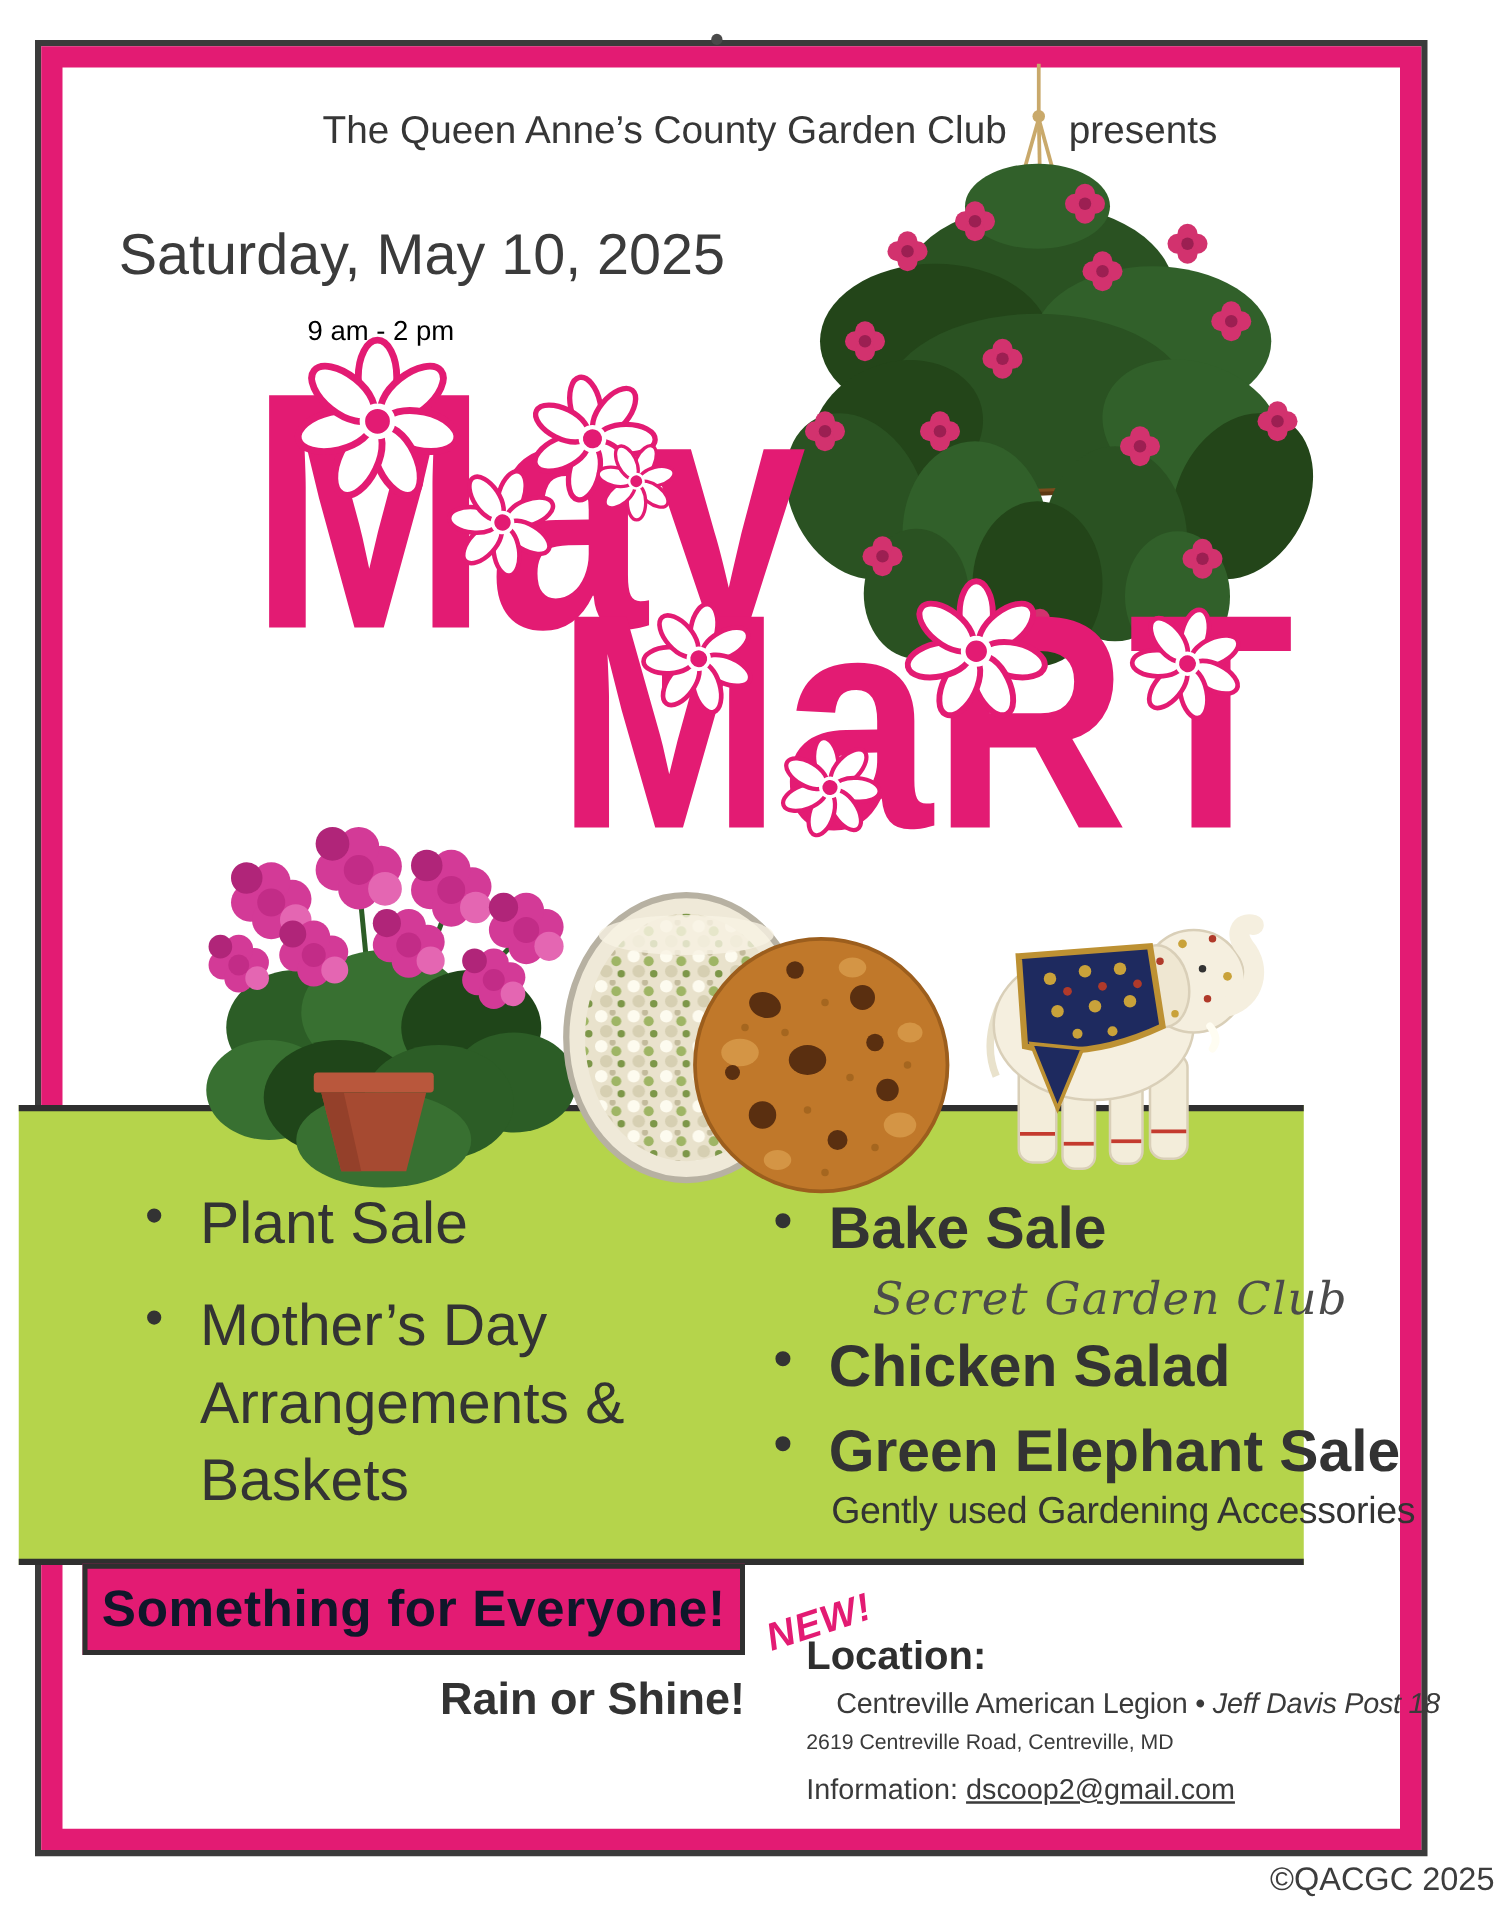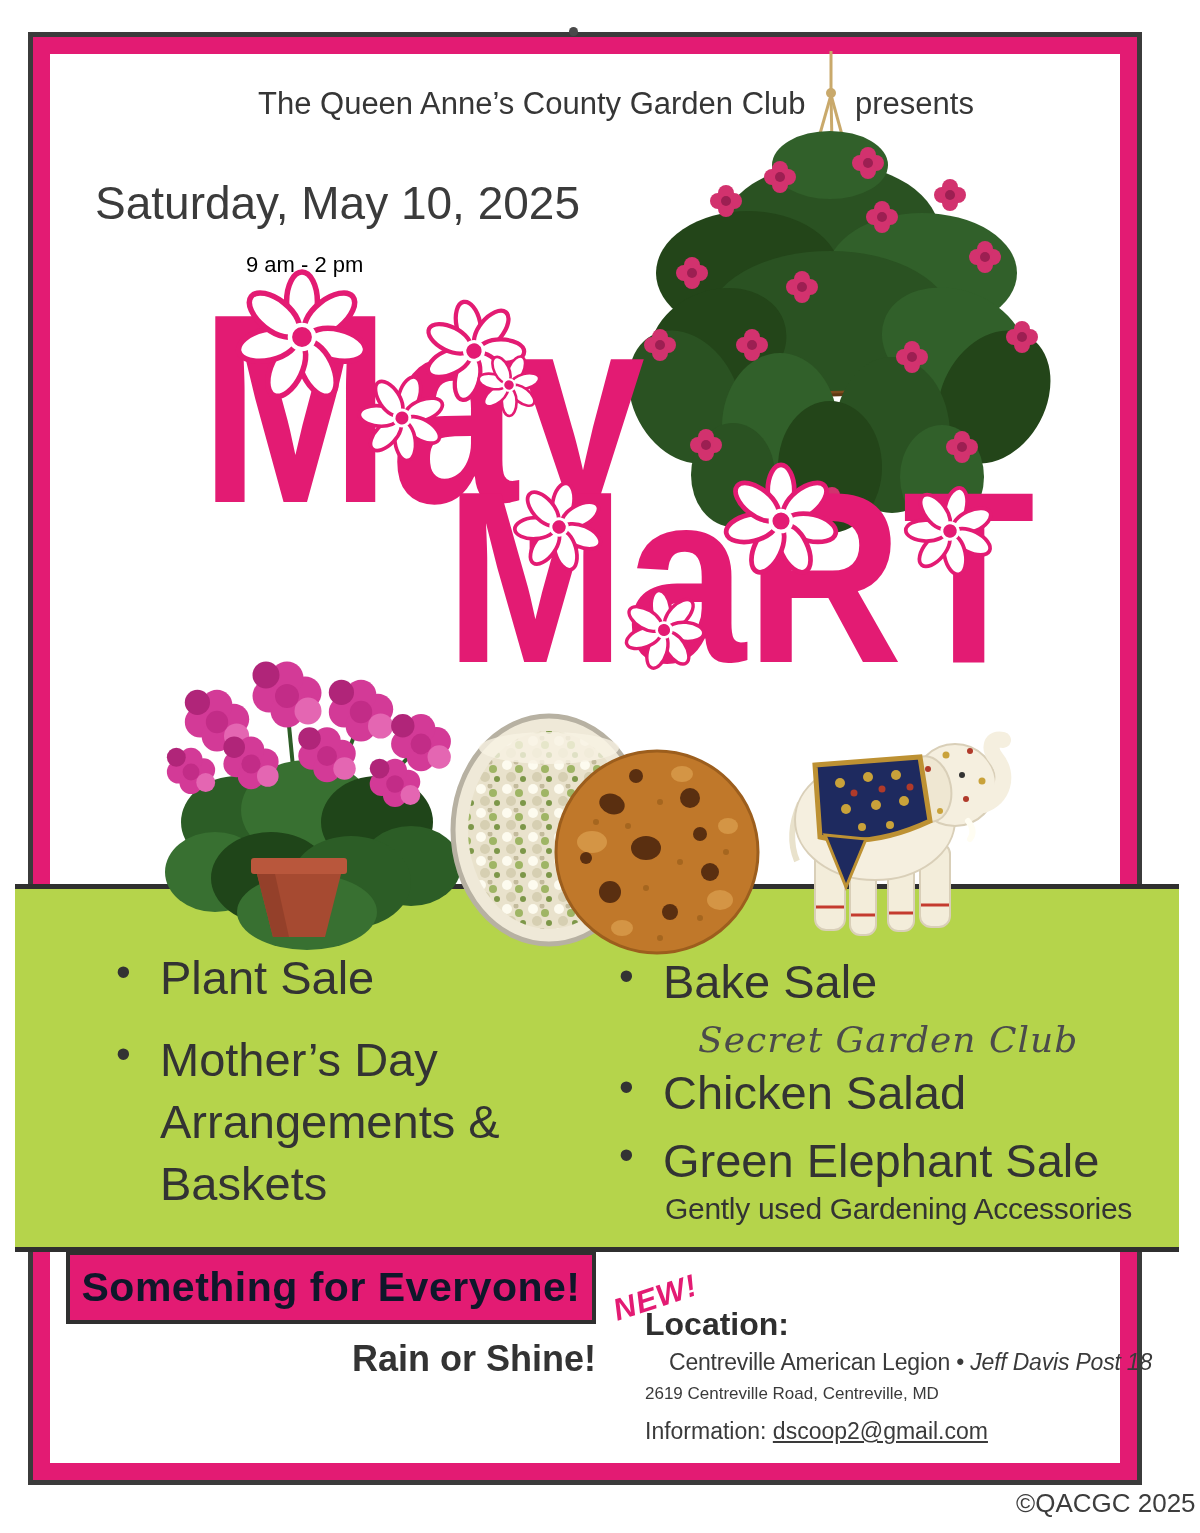--- a/index.html
+++ b/index.html
@@ -20,31 +20,31 @@
   .presents{left:855px;top:86px;font-size:31px;color:#363636;z-index:2;}
   .date{left:95px;top:176px;font-size:46px;color:#3b3b3b;z-index:2;}
   .time{left:246px;top:252px;font-size:22px;color:#000000;z-index:2;}
 
   
   .title-svg{z-index:2;overflow:visible;}
   .title-svg text{font-family:"Liberation Sans",sans-serif;font-weight:bold;fill:#e31b73;}
   .flowers-overlay{z-index:3;pointer-events:none;overflow:visible;}
 
   
-  .green-band{left:15px;top:884px;width:1164px;height:368px;background:#b5d44b;
+  .green-band{left:15px;top:884px;width:1028px;height:368px;background:#b5d44b;
               border-top:5px solid #2f2f2f;border-bottom:5px solid #2f2f2f;
               box-sizing:border-box;z-index:1;}
   .band-col{position:absolute;}
   .col-left{left:85px;top:58px;width:470px;}
   .col-right{left:588px;top:62px;width:545px;}
   ul.offer{list-style:none;margin:0;padding:0;}
   ul.offer li{position:relative;padding-left:60px;font-size:47px;line-height:1.32;
               color:#333333;margin-bottom:20px;}
   ul.offer li::before{content:"\2022";position:absolute;left:16px;top:-3px;font-size:42px;color:#333;}
-  .col-right ul.offer li{margin-bottom:6px;}
+  .col-right ul.offer li{margin-bottom:6px;font-weight:bold;}
   .script-note{font-family:"DejaVu Serif",serif;font-style:italic;font-size:36px;
                color:#4b4b4b;margin:0 0 2px 95px;letter-spacing:1px;}
   .sub-note{font-size:30px;letter-spacing:-0.3px;color:#333;margin:0 0 0 62px;}
 
   
   .art{z-index:2;overflow:visible;}
 
   
   .banner{left:66px;top:1251px;width:530px;height:73px;background:#e31b73;
           border:4px solid #2f2f2f;box-sizing:border-box;z-index:3;

